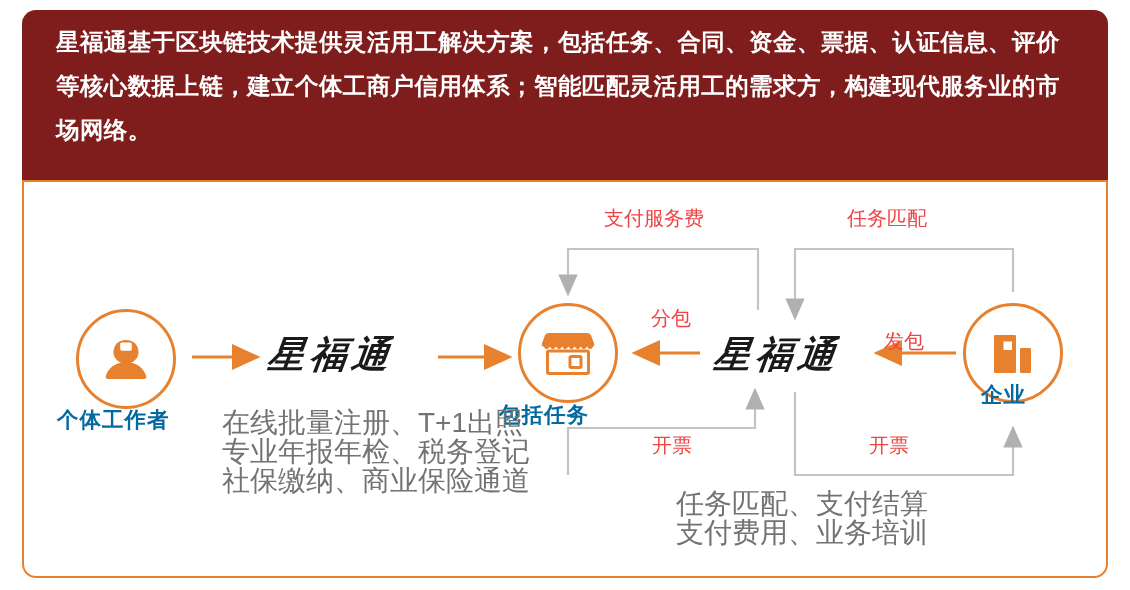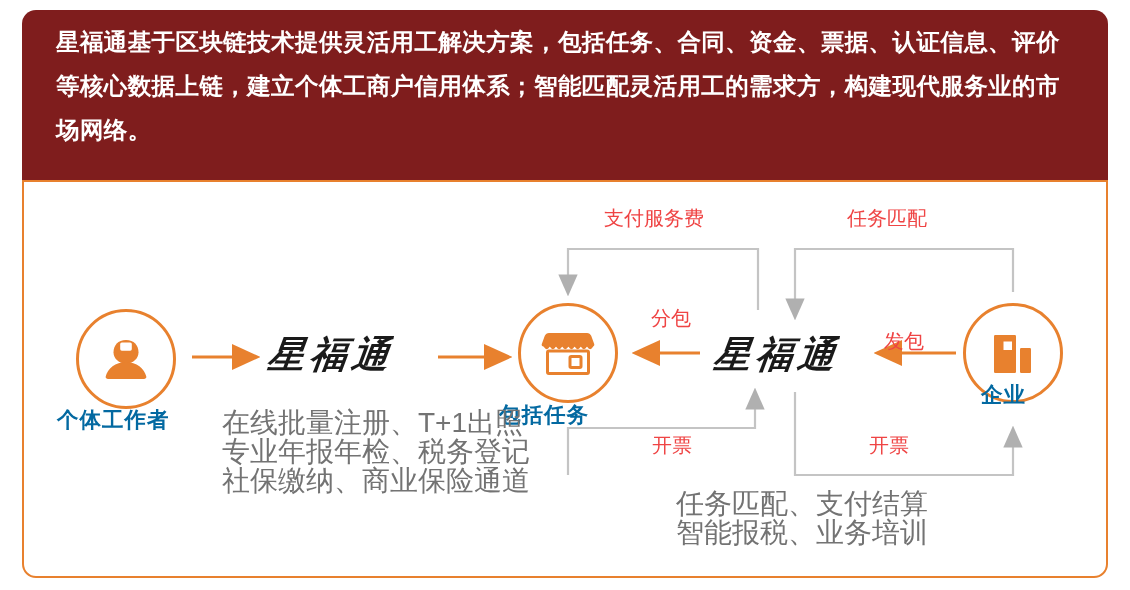--- a/index.html
+++ b/index.html
@@ -196,15 +196,15 @@
   <div class="edge-label el-payfee">任务匹配</div>
   <div class="edge-label el-sub">分包</div>
   <div class="edge-label el-issue">发包</div>
   <div class="edge-label el-inv1">开票</div>
   <div class="edge-label el-inv2">开票</div>
 
   <div class="desc desc-left">在线批量注册、T+1出照
 专业年报年检、税务登记
 社保缴纳、商业保险通道</div>
   <div class="desc desc-bottom">任务匹配、支付结算
-智能报税、业务培训</div>
+支付费用、业务培训</div>
 
 </div>
 
 </body></html>

